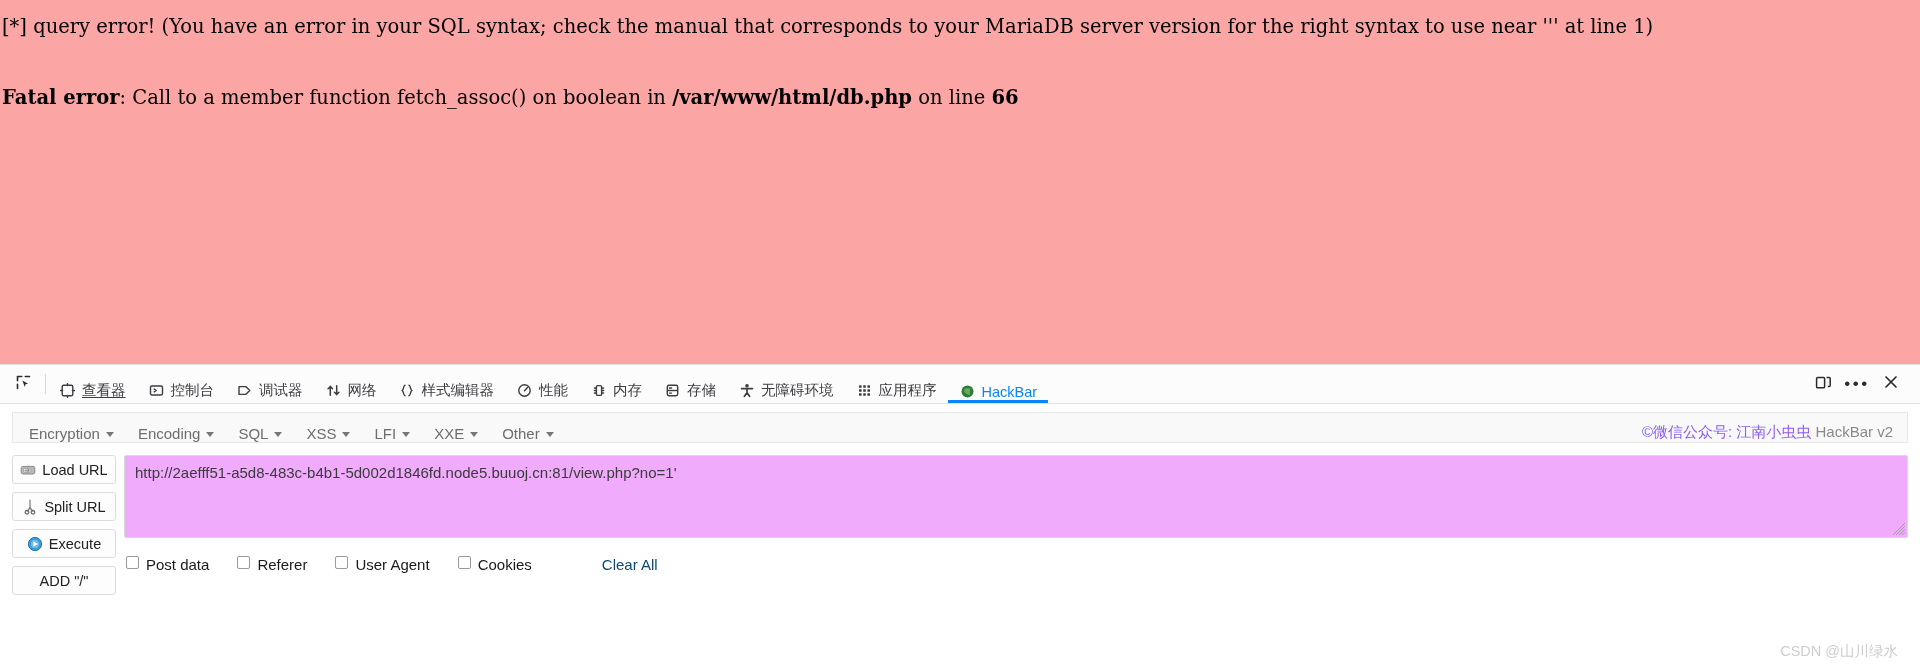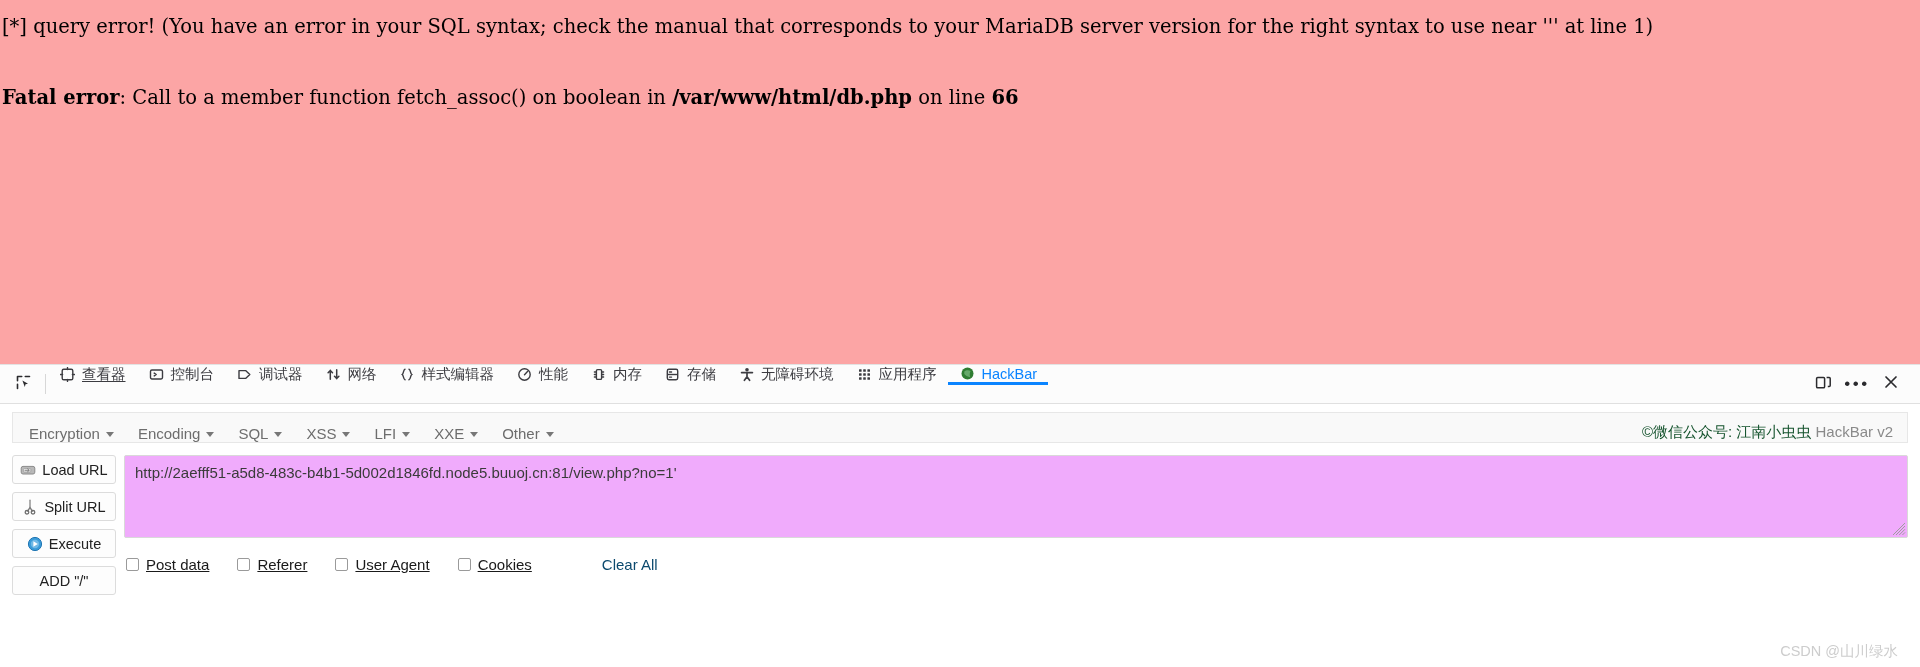--- a/index.html
+++ b/index.html
@@ -58,21 +58,21 @@
   .dt-picker {
     display: flex; align-items: center;
     padding: 0 11px 0 9px;
     cursor: pointer;
   }
   .dt-sep {
     width: 1px;
     background: #d7d7d7;
     margin: 9px 2px;
   }
-  .dt-tabs { display: flex; align-items: flex-start; flex: 1 1 auto; }
+  .dt-tabs { display: flex; align-items: flex-end; flex: 1 1 auto; }
   .dt-tab {
     display: flex; align-items: center;
     gap: 6px;
     padding: 0 11px;
     font-size: 14.5px;
     color: #3c3c41;
     cursor: pointer;
     border-bottom: 3px solid transparent;
     white-space: nowrap;
   }
@@ -124,21 +124,21 @@
     border-top: 5px solid #777777;
     display: inline-block;
     margin-top: 2px;
   }
   .hb-brand {
     margin-left: auto;
     font-size: 15px;
     padding-right: 10px;
     white-space: nowrap;
   }
-  .hb-brand .bl { color: #14532d; margin-left: 40px; }
+  .hb-brand .bl { color: #8b5cf6; margin-left: 40px; }
   .hb-brand .bg { color: #8a8a8a; }
 
   .hb-body {
     display: flex;
     padding: 12px 0 0 0;
     gap: 8px;
   }
   .hb-btncol {
     display: flex; flex-direction: column;
     gap: 8px;
@@ -182,26 +182,25 @@
     right: 1px; bottom: 1px;
     width: 14px; height: 14px;
     pointer-events: none;
   }
   .hb-checkrow {
     display: flex; align-items: center;
     gap: 0;
     padding: 18px 0 0 2px;
   }
   .hb-check {
-    display: flex; align-items: center; gap: 7px;
+    display: flex; gap: 7px;
     font-size: 15px; color: #1a1a1a;
     margin-right: 28px;
     cursor: pointer;
     white-space: nowrap;
-    text-decoration: underline;
   }
   .hb-check .box {
     width: 13px; height: 13px;
     border: 1px solid #9a9a9a;
     border-radius: 2px;
     background: #ffffff;
   }
   .hb-clear {
     font-size: 15px;
     color: #0c4a6e;

